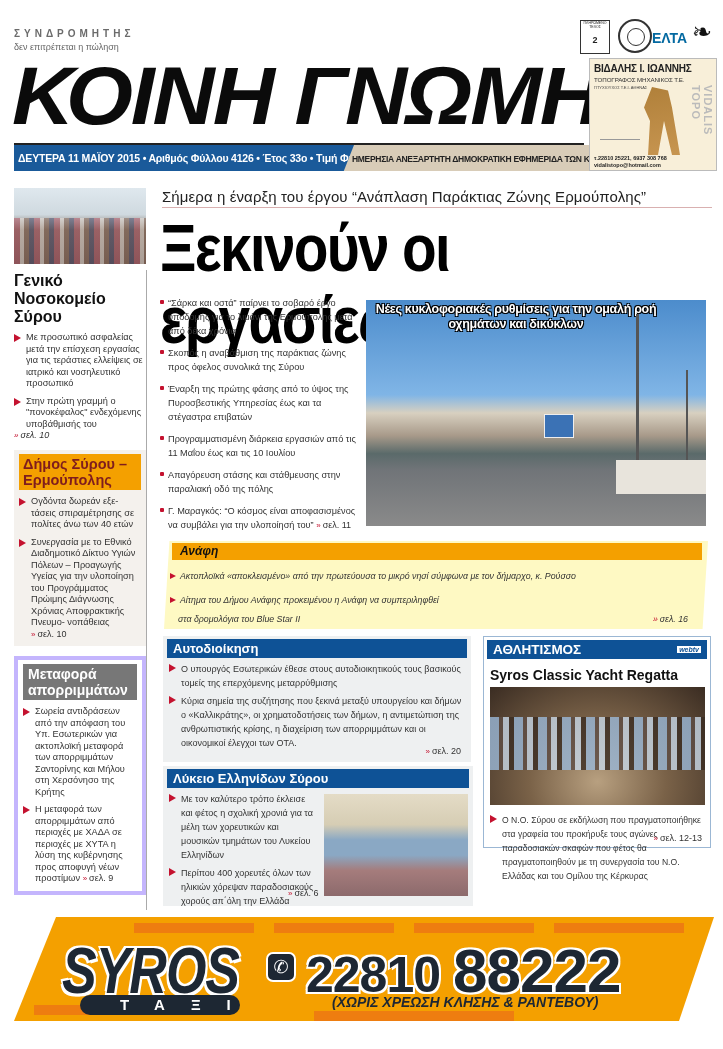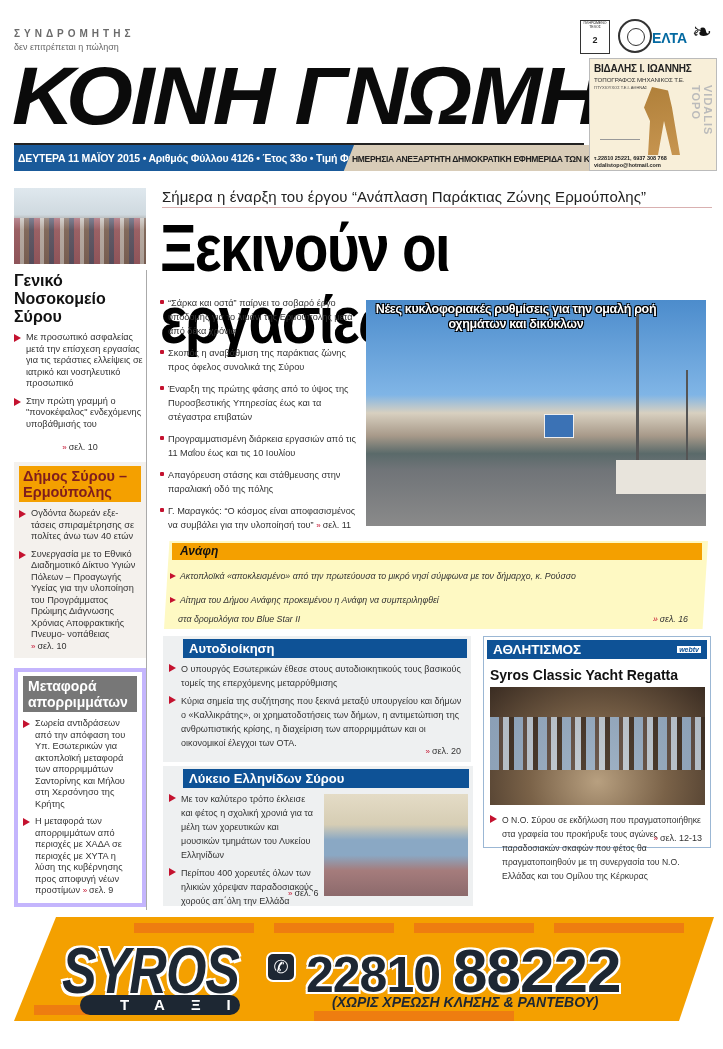--- a/index.html
+++ b/index.html
@@ -45,21 +45,21 @@
       background: repeating-linear-gradient(90deg, #b65a6a 0 6px, #e9e0d8 6px 10px, #8a6a5a 10px 15px, #4d4d6d 15px 20px); opacity: .55; }
   .leftcol .photo { width: 132px; height: 76px; }
   .divider-v { left: 146px; top: 270px; width: 1px; height: 640px; background: #aaa; }
 
   .hosp-title { margin-top: 8px; font-size: 16px; font-weight: 900; line-height: 18px; color: #111; }
   .bullets { list-style: none; }
   .bullets li { position: relative; padding-left: 12px; font-size: 9.2px; line-height: 11.5px; color: #333; margin-top: 6px; }
   .bullets li .tri { position: absolute; left: 0; top: 2px; width: 0; height: 0; border-left: 7px solid #c4122f; border-top: 4px solid transparent; border-bottom: 4px solid transparent; }
   .pageref { font-size: 9px; color: #333; white-space: nowrap; }
   .pageref .arr { color: #c4122f; font-size: 8px; margin-right: 2px; }
-  .right { text-align: center; display: block; margin-top: 12px; }
+  .right { text-align: left; display: block; margin-top: 0; font-style: italic; }
 
   .box-dimos { margin-top: 10px; background: #f4f1ed; padding: 4px 5px 6px 5px; }
   .tag-orange { background: #f4a000; color: #7f1d1d; font-size: 14.5px; font-weight: 900; line-height: 16px; padding: 2px 4px; display: inline-block; }
   .box-meta { margin-top: 10px; border: 4px solid #c4b5fd; padding: 4px 5px 6px 5px; }
   .tag-grey { background: #777; color: #fff; font-size: 14px; font-weight: 900; line-height: 16px; padding: 2px 5px; display: inline-block; }
 
   
   .kicker { left: 162px; top: 188px; width: 550px; font-size: 15px; color: #222; border-bottom: 1px solid #d9b0b0; padding-bottom: 2px; letter-spacing: 0.1px; }
   .headline { left: 160px; top: 212px; font-size: 66px; font-weight: 900; color: #000; letter-spacing: -2px; line-height: 72px; transform: scaleX(0.86); transform-origin: left top; }
   .mainbullets { left: 160px; top: 296px; width: 200px; list-style: none; }
@@ -79,21 +79,21 @@
   .anafi .hdr { position: absolute; left: 8px; top: 2px; width: 530px; height: 17px; background: #f4a000; font-size: 12px; font-weight: 900; font-style: italic; padding: 1px 8px; color: #111; }
   .anafi .line1, .anafi .line2, .anafi .line3 { position: absolute; font-size: 8.8px; font-style: italic; color: #333; white-space: nowrap; }
   .anafi .line1 { left: 6px; top: 30px; }
   .anafi .line2 { left: 6px; top: 54px; }
   .anafi .line3 { left: 14px; top: 73px; }
   .anafi .tri { display: inline-block; width: 0; height: 0; border-left: 6px solid #c4122f; border-top: 3.5px solid transparent; border-bottom: 3.5px solid transparent; margin-right: 4px; vertical-align: 0; }
   .anafi .ref { position: absolute; right: 20px; top: 73px; font-size: 8.8px; font-style: italic; color: #333; }
 
   
   .auto { left: 163px; top: 636px; width: 308px; height: 126px; background: #eef0f1; }
-  .bluehdr { background: #0e5296; color: #fff; font-size: 13px; font-weight: 900; padding: 2px 6px; height: 19px; margin: 3px 4px 0 20px; }
+  .bluehdr { background: #0e5296; color: #fff; font-size: 13px; font-weight: 900; padding: 2px 6px; height: 19px; margin: 3px 4px 0 4px; }
   .auto .bullets, .lykeio .bullets { padding: 0 6px; }
   .auto .bullets li, .lykeio .bullets li { font-size: 9px; line-height: 14px; color: #333; margin-top: 4px; }
   .auto .ref { position: absolute; right: 10px; bottom: 6px; }
 
   .lykeio { left: 163px; top: 766px; width: 310px; height: 140px; background: #eef0f1; }
   .lykeio .bluehdr { font-style: normal; }
   .lykeio .bullets { width: 158px; }
   .lykeio .dance { position: absolute; left: 161px; top: 28px; width: 144px; height: 102px;
                    background: linear-gradient(180deg, #e4dcc6 0%, #d6cdb4 30%, #8aa8c4 45%, #8aa8c4 60%, #a57c7c 75%, #8c6a6c 100%); }
   .lykeio .ref { position: absolute; left: 125px; bottom: 8px; }

